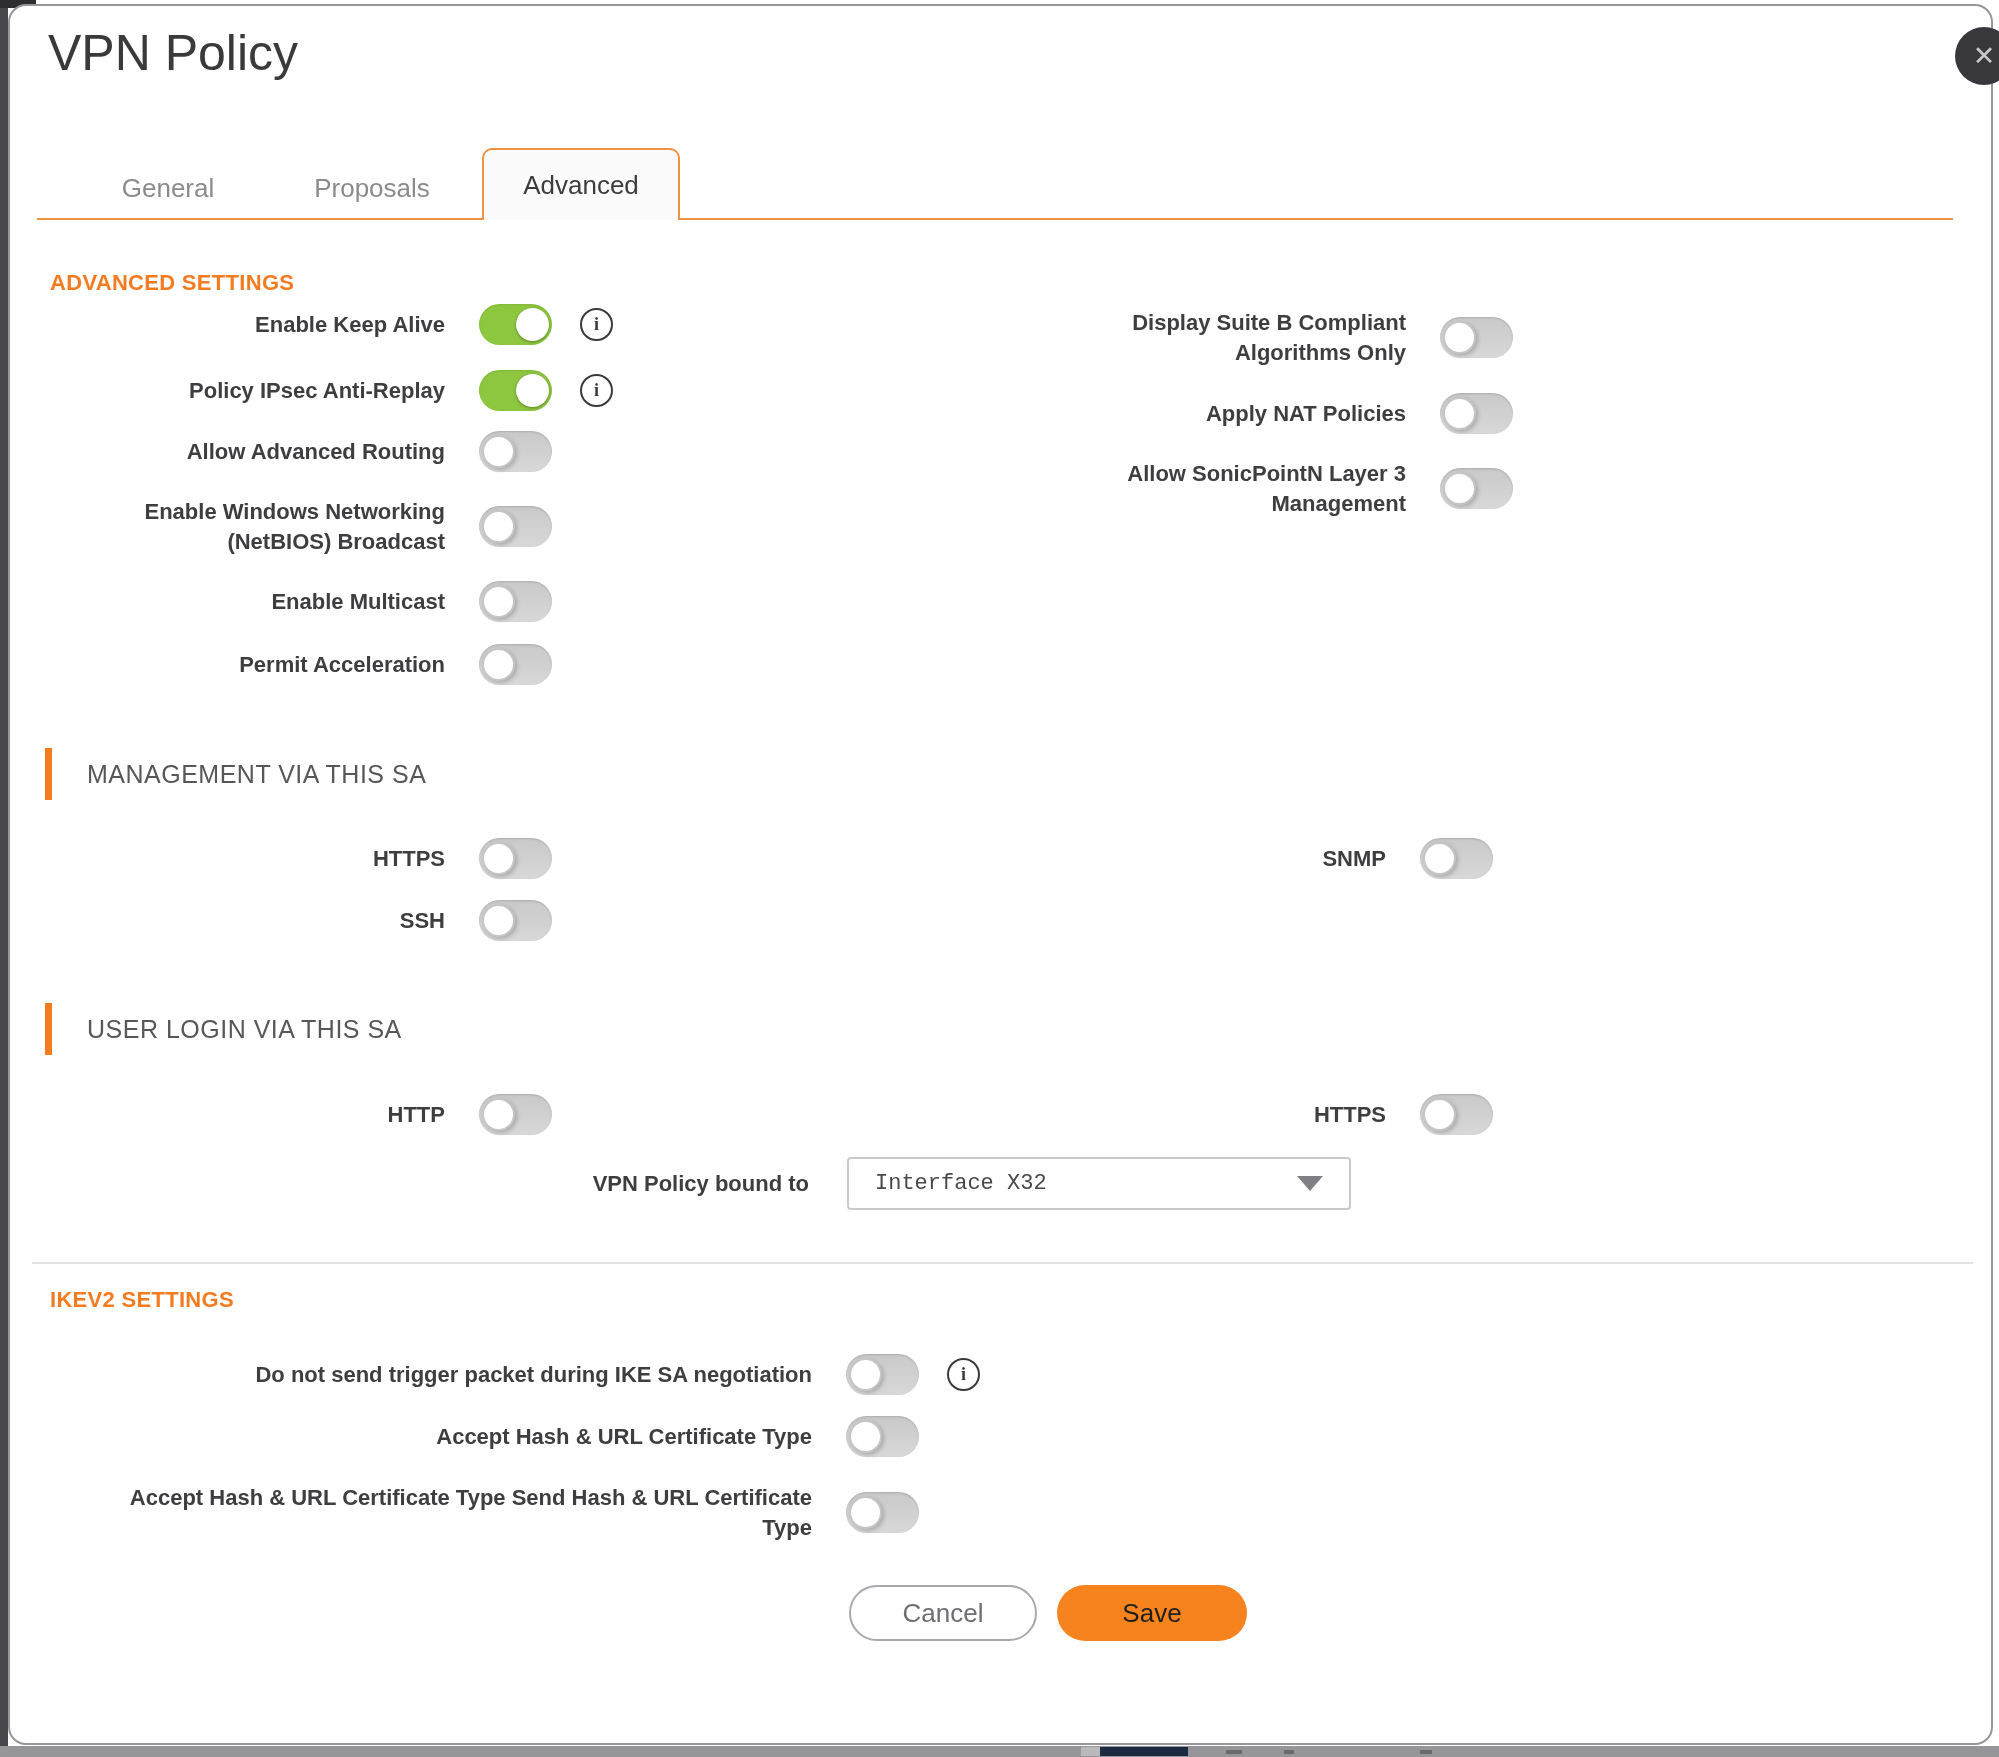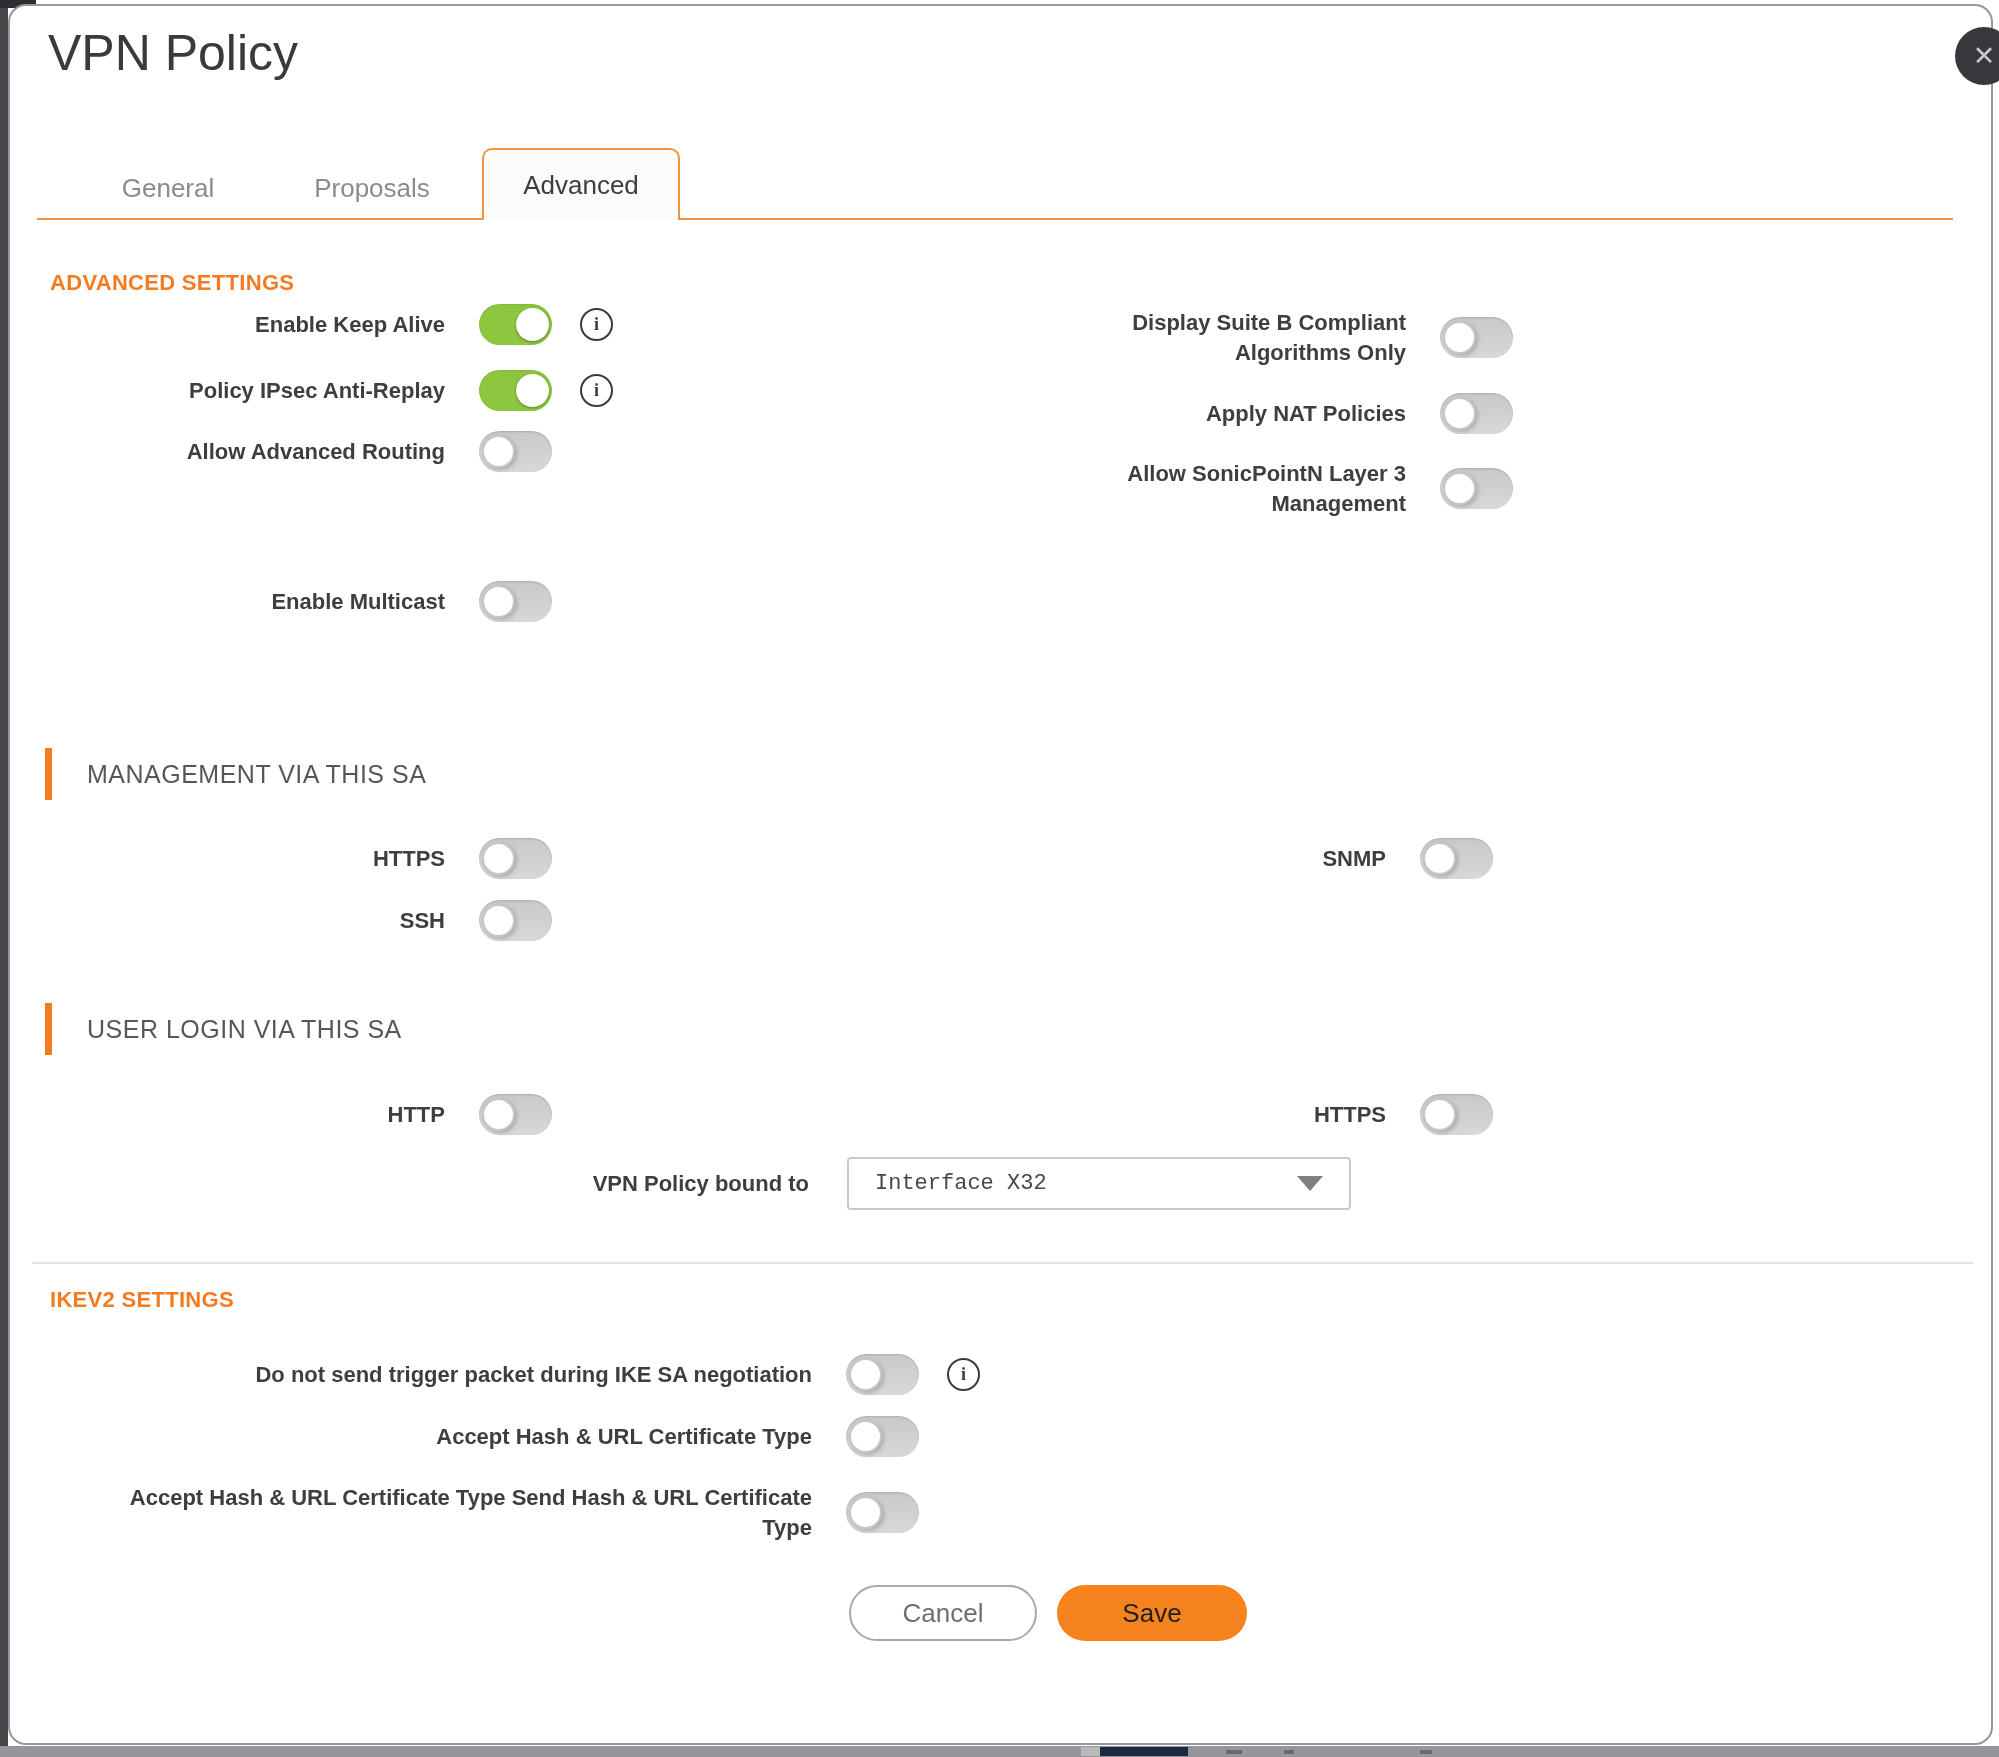--- a/index.html
+++ b/index.html
@@ -117,22 +117,35 @@
           <div class="knob"></div>
         </div>
       <span class="info">i</span>
     </div>
     <div class="row geoL" style="top:425px">
       <div class="lbl">Allow Advanced Routing</div>
       <div class="toggle off">
           <div class="knob"></div>
         </div>
     </div>
+    <div class="row geoL" style="top:500px">
+      <div class="lbl">Enable Windows Networking
+(NetBIOS) Broadcast</div>
+      <div class="toggle off">
+          <div class="knob"></div>
+        </div>
+    </div>
     <div class="row geoL" style="top:575px">
       <div class="lbl">Enable Multicast</div>
+      <div class="toggle off">
+          <div class="knob"></div>
+        </div>
+    </div>
+    <div class="row geoL" style="top:638px">
+      <div class="lbl">Permit Acceleration</div>
       <div class="toggle off">
           <div class="knob"></div>
         </div>
     </div>
 
     <div class="row geoR" style="top:311px">
       <div class="lbl">Display Suite B Compliant
 Algorithms Only</div>
       <div class="toggle off">
           <div class="knob"></div>

